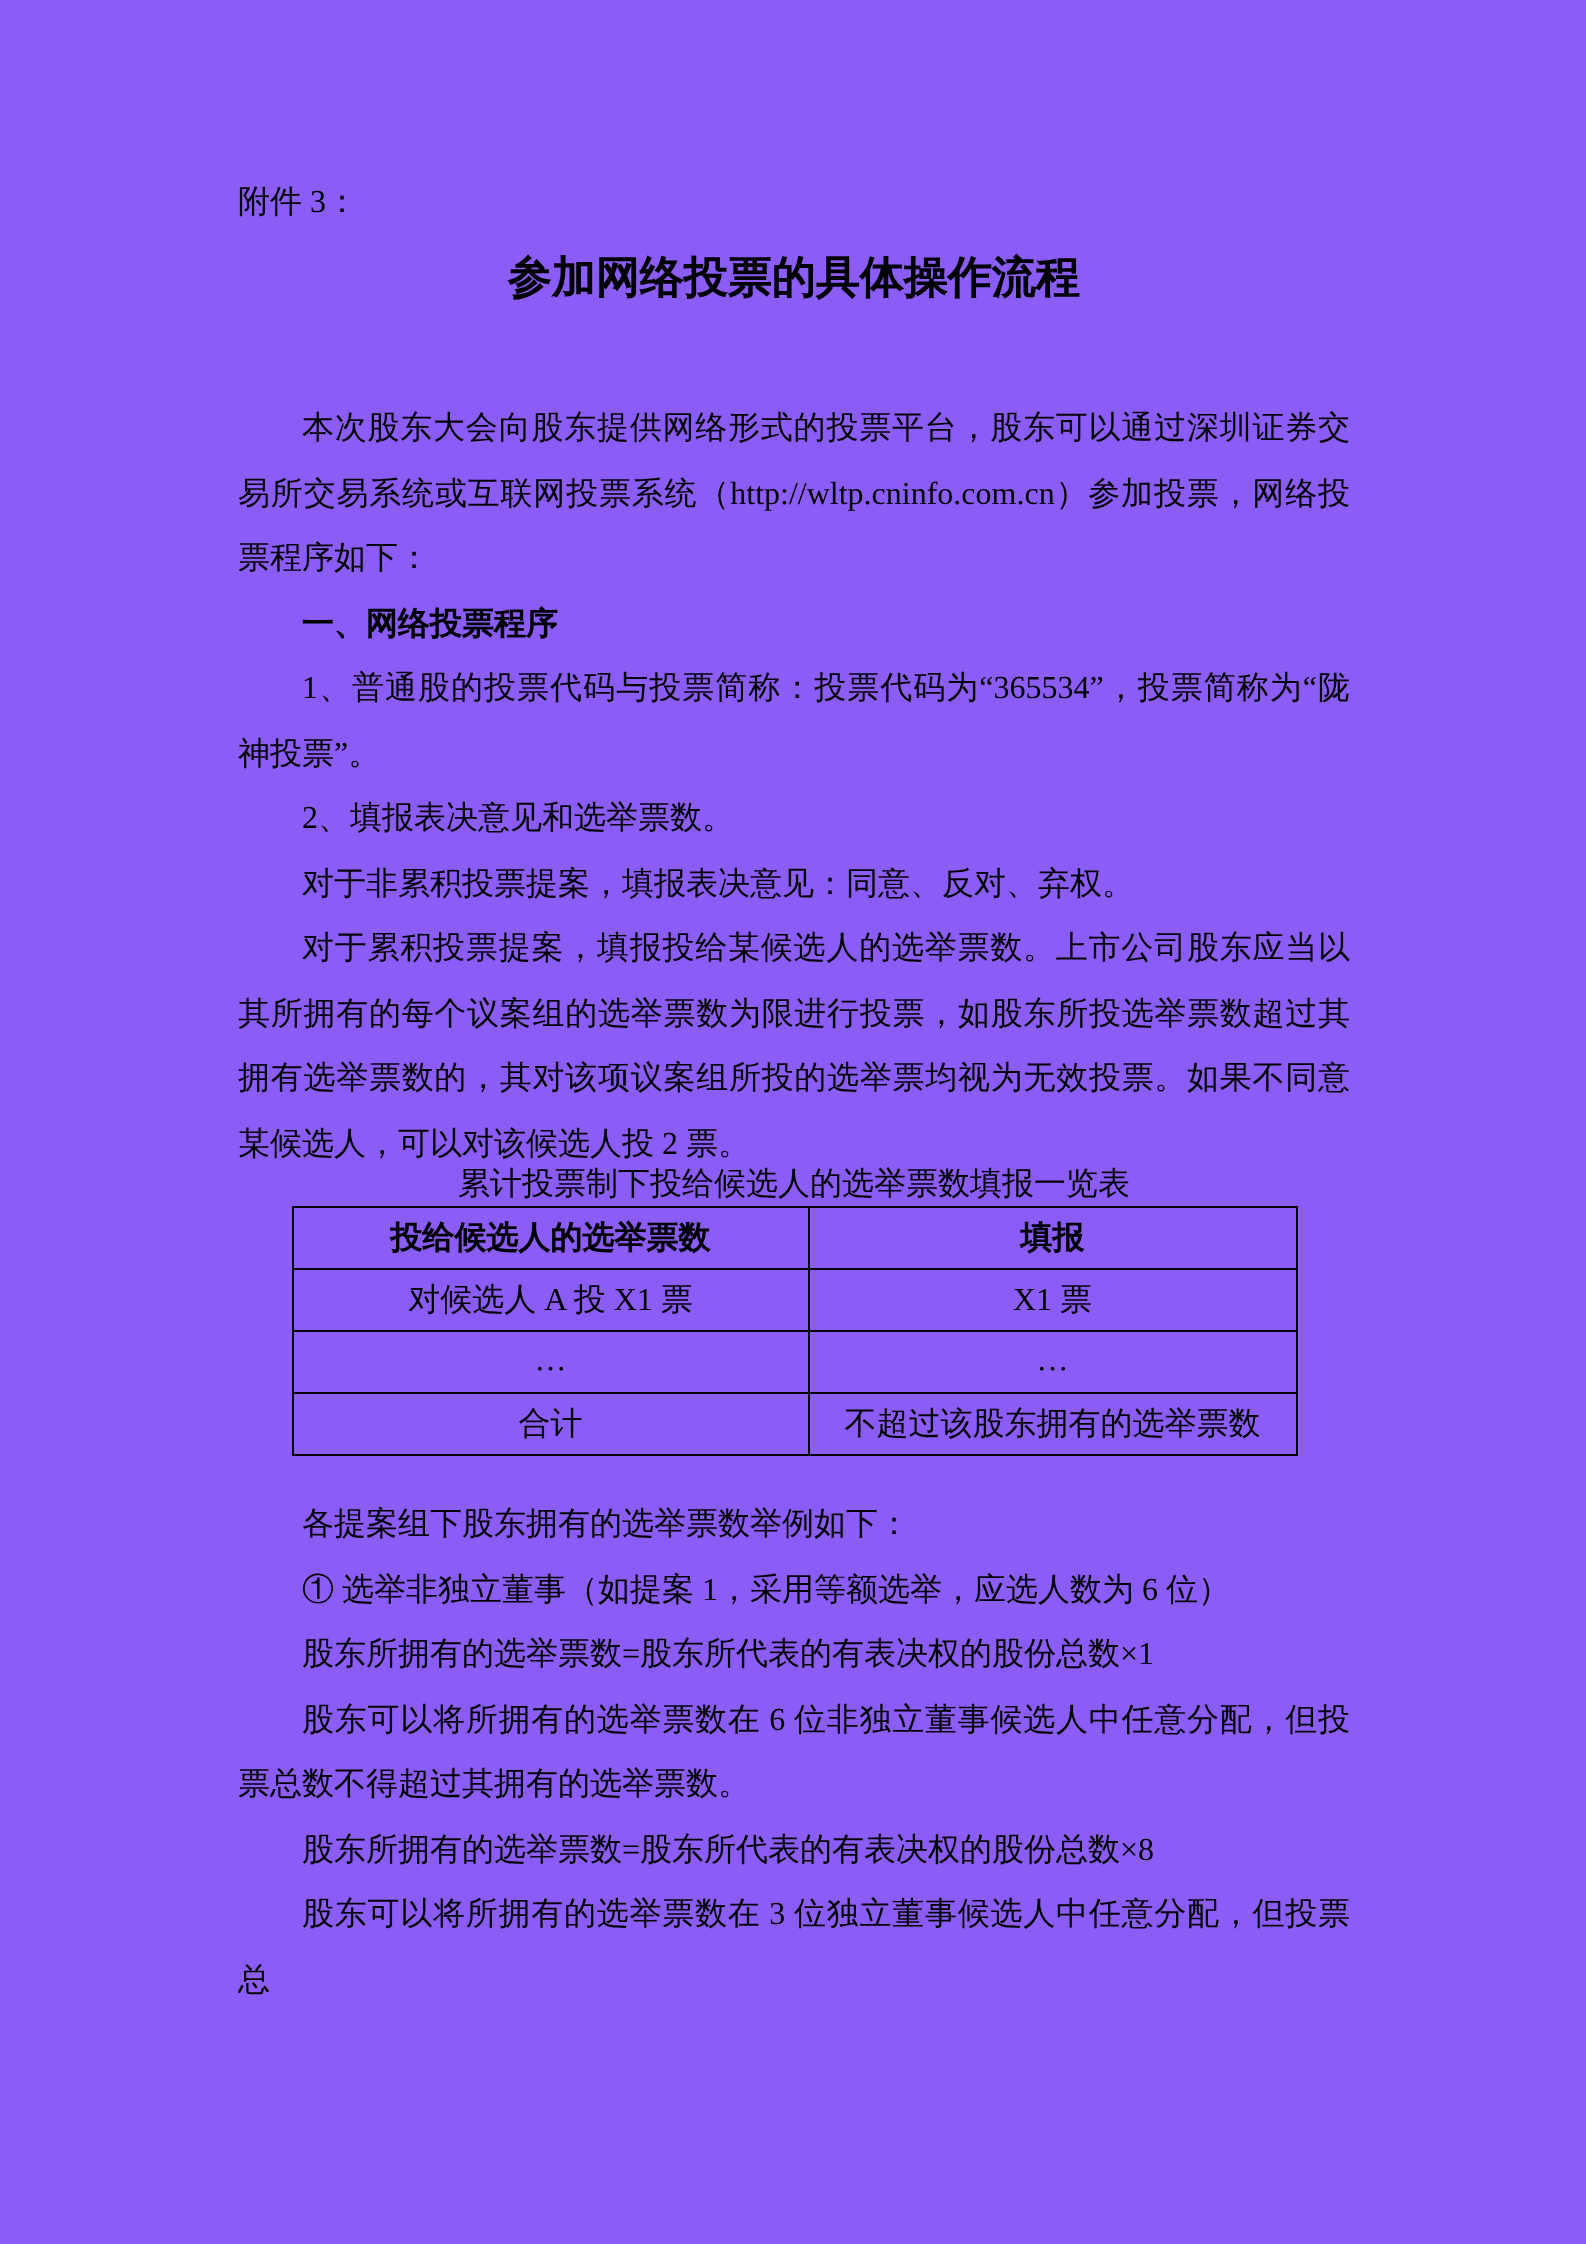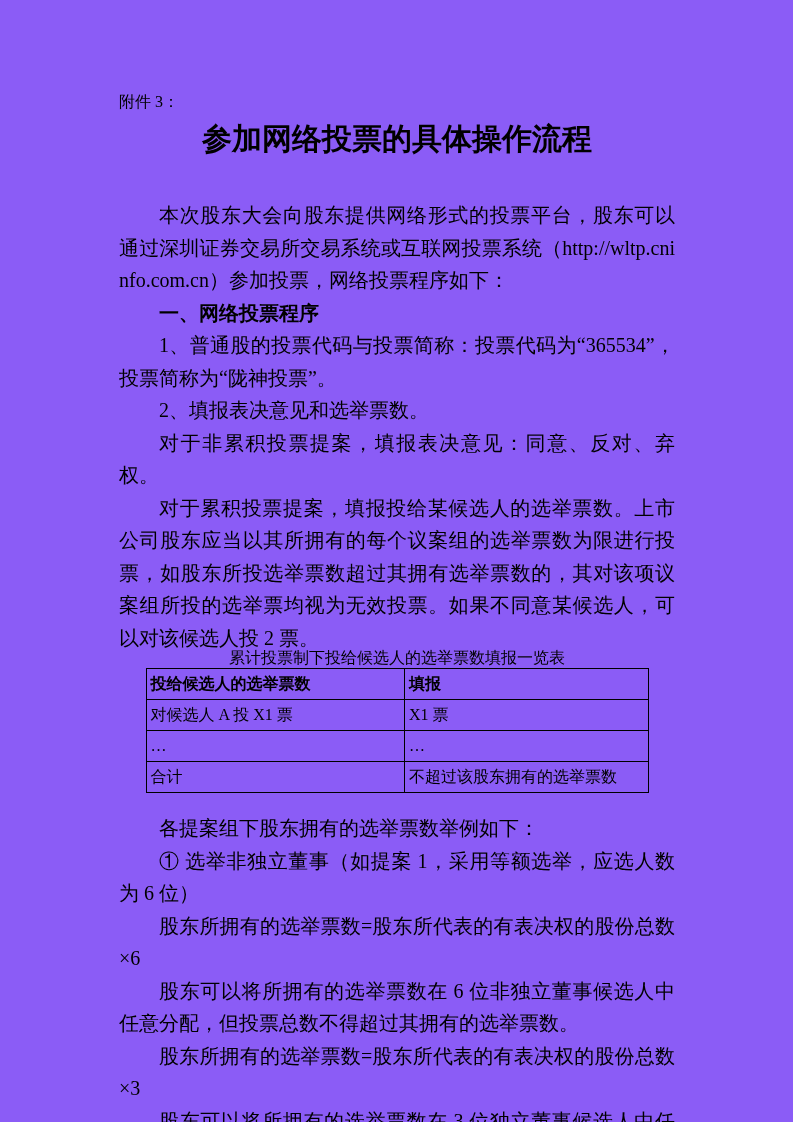--- a/index.html
+++ b/index.html
@@ -18,29 +18,29 @@
     position: absolute;
     left: 119px;
     top: 88px;
     width: 556px;
   }
   .attachment-label {
     font-size: 16px;
     line-height: 28px;
   }
   .doc-title {
-    font-size: 30px;
+    font-size: 22px;
     font-weight: bold;
     text-align: center;
     line-height: 34px;
     margin: 6px 0 0 0;
   }
   .para {
     margin: 0;
-    font-size: 20px;
+    font-size: 16px;
     line-height: 32.5px;
     text-align: justify;
     text-indent: 2em;
     word-break: break-all;
   }
   .first-para { margin-top: 43px; }
   .heading { font-weight: bold; }
   .table-caption {
     font-size: 16px;
     line-height: 20px;
@@ -52,21 +52,21 @@
     margin: 0 auto;
     border-collapse: collapse;
     table-layout: fixed;
   }
   .col-left  { width: 51.5%; }
   .col-right { width: 48.5%; }
   table.vote-table th, table.vote-table td {
     border: 1px solid #000000;
     height: 31px;
     padding: 0 4px;
-    text-align: left;
+    text-align: center;
     vertical-align: middle;
     font-size: 16px;
   }
   table.vote-table th { font-weight: bold; }
   .after-table { margin-top: 19px; }
 </style>
 </head>
 <body>
 
 <div class="page">
@@ -114,23 +114,23 @@
           <td>合计</td>
           <td>不超过该股东拥有的选举票数</td>
         </tr>
       </tbody>
     </table>
 
     <p class="para after-table">各提案组下股东拥有的选举票数举例如下：</p>
 
     <p class="para">① 选举非独立董事（如提案 1，采用等额选举，应选人数为 6 位）</p>
 
-    <p class="para">股东所拥有的选举票数=股东所代表的有表决权的股份总数×6</p>
+    <p class="para">股东所拥有的选举票数=股东所代表的有表决权的股份总数×1</p>
 
     <p class="para">股东可以将所拥有的选举票数在 6 位非独立董事候选人中任意分配，但投票总数不得超过其拥有的选举票数。</p>
 
 
-    <p class="para">股东所拥有的选举票数=股东所代表的有表决权的股份总数×3</p>
+    <p class="para">股东所拥有的选举票数=股东所代表的有表决权的股份总数×8</p>
 
     <p class="para">股东可以将所拥有的选举票数在 3 位独立董事候选人中任意分配，但投票总</p>
 
   </div>
 </div>
 
 </body></html>

